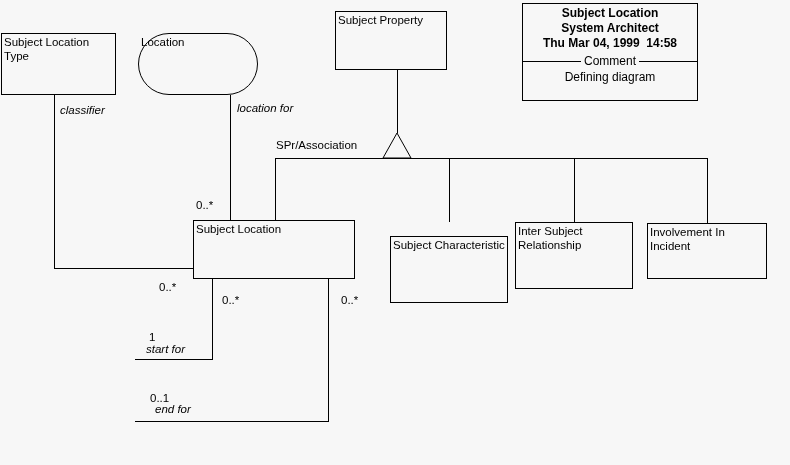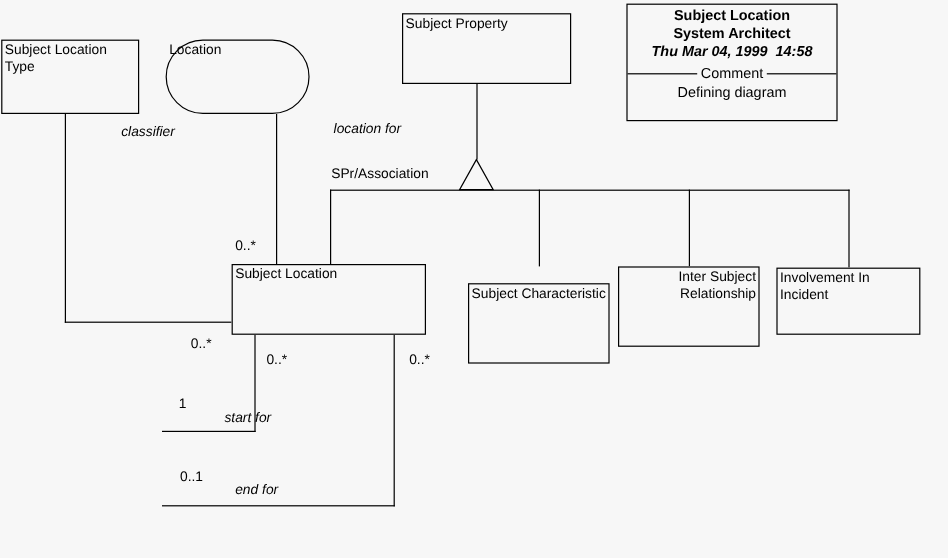--- a/index.html
+++ b/index.html
@@ -28,21 +28,21 @@
   .line {
     position: absolute;
     background: #000;
   }
   .lbl {
     position: absolute;
     white-space: nowrap;
     font-size: 11.5px;
     line-height: 12px;
   }
-  .italic { font-style: italic; margin-left: 41px; }
+  .italic { font-style: italic; }
   .tri {
     position: absolute;
     left: 382px;
     top: 132px;
   }
   
   #title-block {
     position: absolute;
     left: 522px;
     top: 3px;
@@ -50,42 +50,42 @@
     height: 98px;
     border: 1px solid #000;
     box-sizing: border-box;
     background: #f7f7f7;
     text-align: center;
     font-size: 12px;
     line-height: 15px;
     padding-top: 2px;
   }
   #title-block .bold { font-weight: bold; }
-  #title-block .stamp { white-space: pre; font-style: italic; }
+  #title-block .stamp { white-space: pre; }
   .sep {
     display: flex;
     align-items: center;
     margin: 3px 0 1px 0;
   }
   .sep .rule {
     flex: 1;
     height: 1px;
     background: #000;
   }
   .sep .sep-text {
     padding: 0 3px;
     font-weight: normal;
   }
   
   #box-subject-location-type { left: 1px;   top: 33px;  width: 115px; height: 62px; }
   #box-location              { left: 138px; top: 33px;  width: 120px; height: 62px; border-radius: 31px; }
-  #box-subject-property      { left: 335px; top: 11px;  width: 141px; height: 59px; }
+  #box-subject-property      { left: 335px; top: 11px;  width: 112px; height: 59px; }
   #box-subject-location      { left: 193px; top: 220px; width: 162px; height: 59px; }
   #box-subject-characteristic{ left: 390px; top: 236px; width: 118px; height: 67px; }
-  #box-inter-subject         { left: 515px; top: 222px; width: 118px; height: 67px; text-align: right; }
+  #box-inter-subject         { left: 515px; top: 222px; width: 118px; height: 67px; }
   #box-involvement           { left: 647px; top: 223px; width: 120px; height: 56px; }
   #box-timepoint             { left: 15px;  top: 336px; width: 120px; height: 125px; }
 </style>
 </head>
 <body>
 
 <div id="canvas">
 
   <div class="line" style="left:54px;  top:95px;  width:1px;  height:174px;"></div>
   <div class="line" style="left:54px;  top:268px; width:139px; height:1px;"></div>

